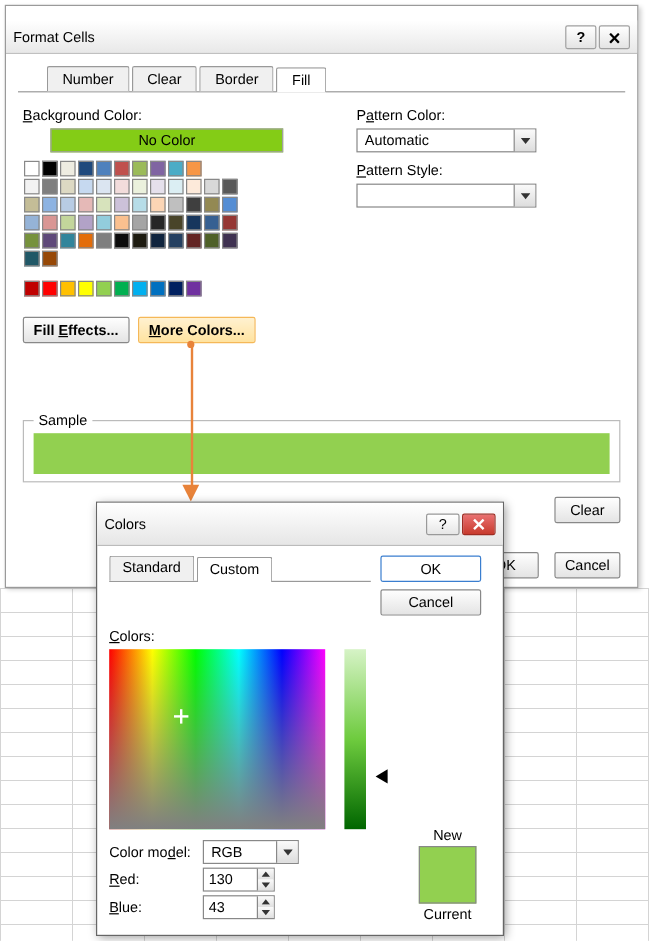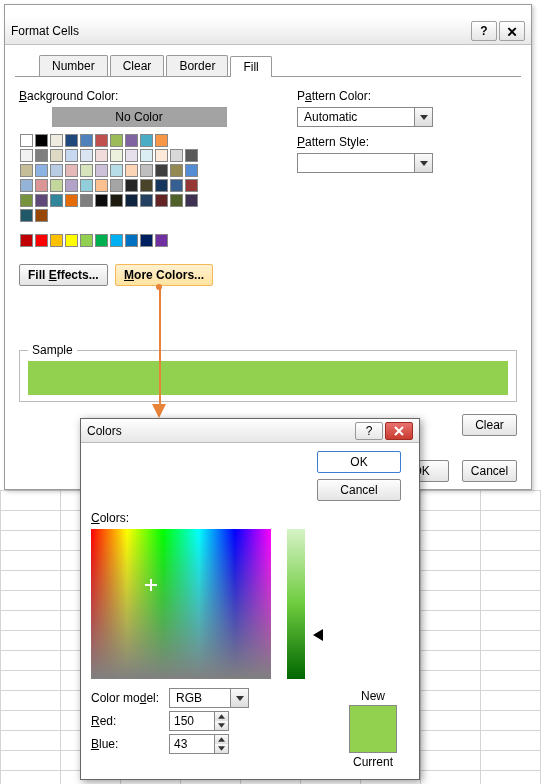--- a/index.html
+++ b/index.html
@@ -37,40 +37,40 @@
   }
   .tab {
     padding: 3px 12px; border:1px solid #999; border-bottom:none; background:#f0f0f0;
     margin-right: 2px; border-radius: 2px 2px 0 0; cursor:pointer;
   }
   .tab.active { background:#fff; position:relative; top:1px; }
 
   .fillpane { padding: 10px 14px 4px; }
   .lbl { margin: 2px 0 4px; }
   .nocolor {
-    display:block; width: 175px; margin: 0 auto 6px; text-align:center; border:1px solid #a0a0a0;
-    padding:2px 0; background:#a3a3a3; cursor:pointer;
+    display:block; width: 194px; margin: 0 auto 6px; text-align:center; border:1px solid #a0a0a0;
+    padding:2px 0; background:#84cc16; cursor:pointer;
   }
   .left-col { float:left; width: 240px; }
   .right-col { float:right; width: 220px; margin-top: 0; }
   .clearfix::after { content:""; display:block; clear:both; }
 
   .swatches { display:flex; flex-wrap:wrap; width: 180px; margin-left: 0; }
   .sw { width:13px; height:13px; border:1px solid #888; margin:1px; cursor:pointer; }
   .grid-block { display:flex; flex-wrap:wrap; width: 180px; margin-bottom: 10px; }
 
   .std-row { display:flex; width:180px; }
   .btn {
     display:inline-block; padding:3px 8px; border:1px solid #888; background:linear-gradient(#fefefe,#e4e4e4);
     border-radius:2px; cursor:pointer; margin-right:4px;
   }
   .more-btn { border:1px solid #f5b858; background:linear-gradient(#fff1d0,#ffe3a0); }
 
   .combo {
-    width: 136px; height:20px; border:1px solid #888; display:flex; align-items:center; background:#fff;
+    width: 150px; height:20px; border:1px solid #888; display:flex; align-items:center; background:#fff;
   }
   .combo span { flex:1; padding:0 6px; }
   .combo .arrow {
     width:18px; height:18px; border-left:1px solid #888; background:linear-gradient(#fafafa,#ddd);
     display:flex;align-items:center;justify-content:center; cursor:pointer;
   }
   .arrow svg { width:8px;height:8px; }
 
   .sample-frame {
     border:1px solid #bbb; margin: 4px 2px 8px; padding: 10px 8px 6px; position:relative;
@@ -93,21 +93,21 @@
     border-left:7px solid transparent; border-right:7px solid transparent; border-top:14px solid #e8833a;
   }
   .connector .dot { position:absolute; left:-2px; top:-2px; width:6px;height:6px;border-radius:50%;background:#e8833a; }
 
   
   .dlg-colors {
     position:absolute; left:80px; top:418px; width:340px; height:362px;
     background:#fff; border:1px solid #666; box-shadow:2px 2px 8px rgba(0,0,0,.4);
   }
   .cdlg-title {
-    height:24px; display:flex; align-items:center; padding:0 6px;
+    height:36px; display:flex; align-items:center; padding:0 6px;
     background:linear-gradient(#fff,#e6e6e6); border-bottom:1px solid #bbb;
   }
   .cdlg-title span { flex:1; }
   .cdlg-btn {
     width:28px; height:18px; border:1px solid #999; border-radius:2px; margin-left:2px;
     display:flex;align-items:center;justify-content:center; background:linear-gradient(#fff,#e6e6e6);
     cursor:pointer;
   }
   .cdlg-close { background:linear-gradient(#e97070,#c83b2e); color:#fff; border-color:#9e2c23; }
   .cbody { padding: 8px 10px; }
@@ -305,20 +305,24 @@
   <div class="cdlg-title">
     <span>Colors</span>
     <div class="cdlg-btn">?</div>
     <div class="cdlg-btn cdlg-close">
       <svg width="10" height="10" viewBox="0 0 10 10">
           <path d="M1 1 L9 9 M9 1 L1 9" stroke="#fff" stroke-width="2"></path>
         </svg>
     </div>
   </div>
   <div class="cbody clearfix">
+    <div class="ctabs">
+      <div class="ctab">Standard</div>
+      <div class="ctab active">Custom</div>
+    </div>
     <div class="sidebtns">
       <span class="btn okbtn">OK</span>
       <span class="btn">Cancel</span>
     </div>
 
     <div style="clear:both; padding-top:4px;">
       <div><span class="u">C</span>olors:</div>
       <div style="position:relative; height:156px;">
         <div class="colorfield">
           <div class="crosshair"></div>
@@ -334,21 +338,21 @@
           <div class="arrow">
               <svg viewBox="0 0 8 8">
                 <path d="M0 2 L8 2 L4 7 Z" fill="#333"></path>
               </svg>
             </div>
         </div>
       </div>
       <div class="row">
         <label><span class="u">R</span>ed:</label>
         <div class="numbox">
-          <span>150</span>
+          <span>130</span>
           <div class="spinners">
               <div class="sp">
                 <svg viewBox="0 0 8 5">
                   <path d="M0 5 L8 5 L4 0 Z" fill="#333"></path>
                 </svg>
               </div>
               <div class="sp">
                 <svg viewBox="0 0 8 5">
                   <path d="M0 0 L8 0 L4 5 Z" fill="#333"></path>
                 </svg>

